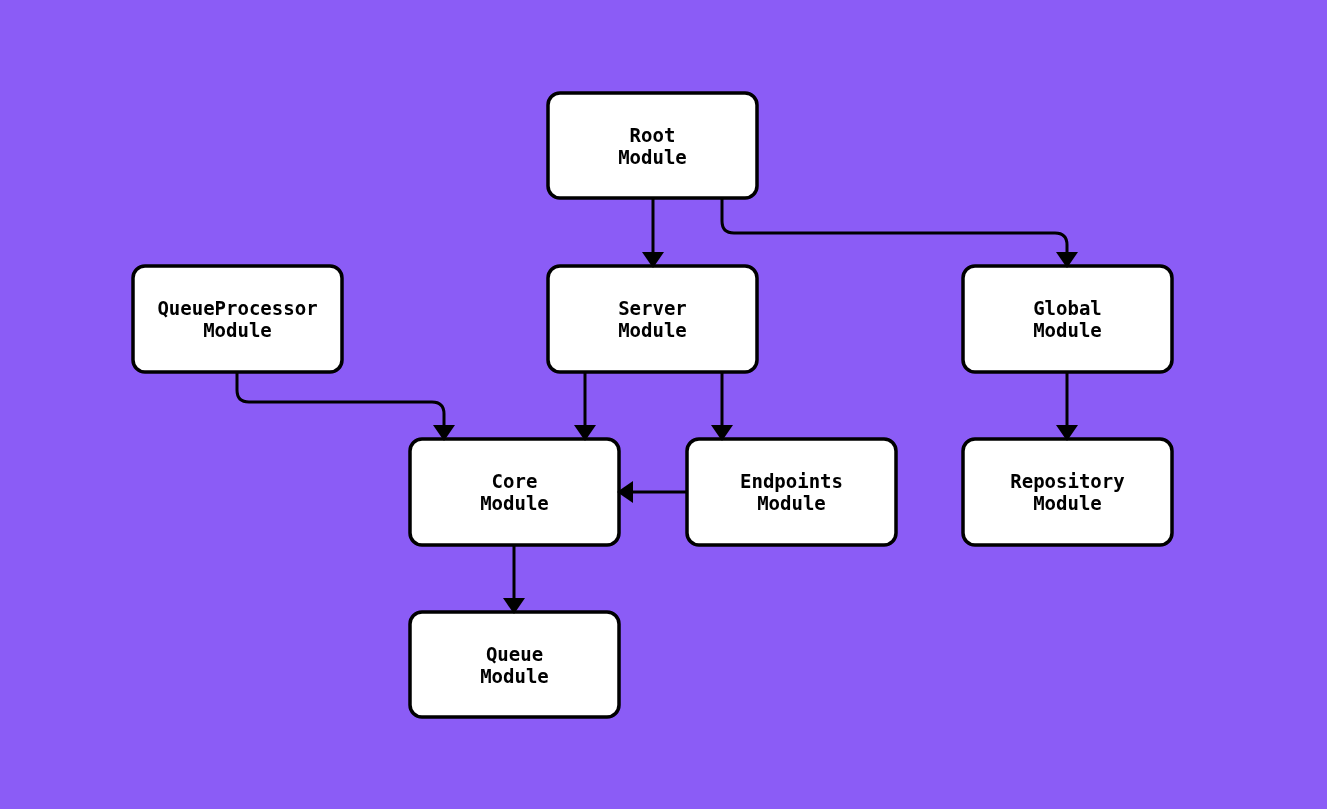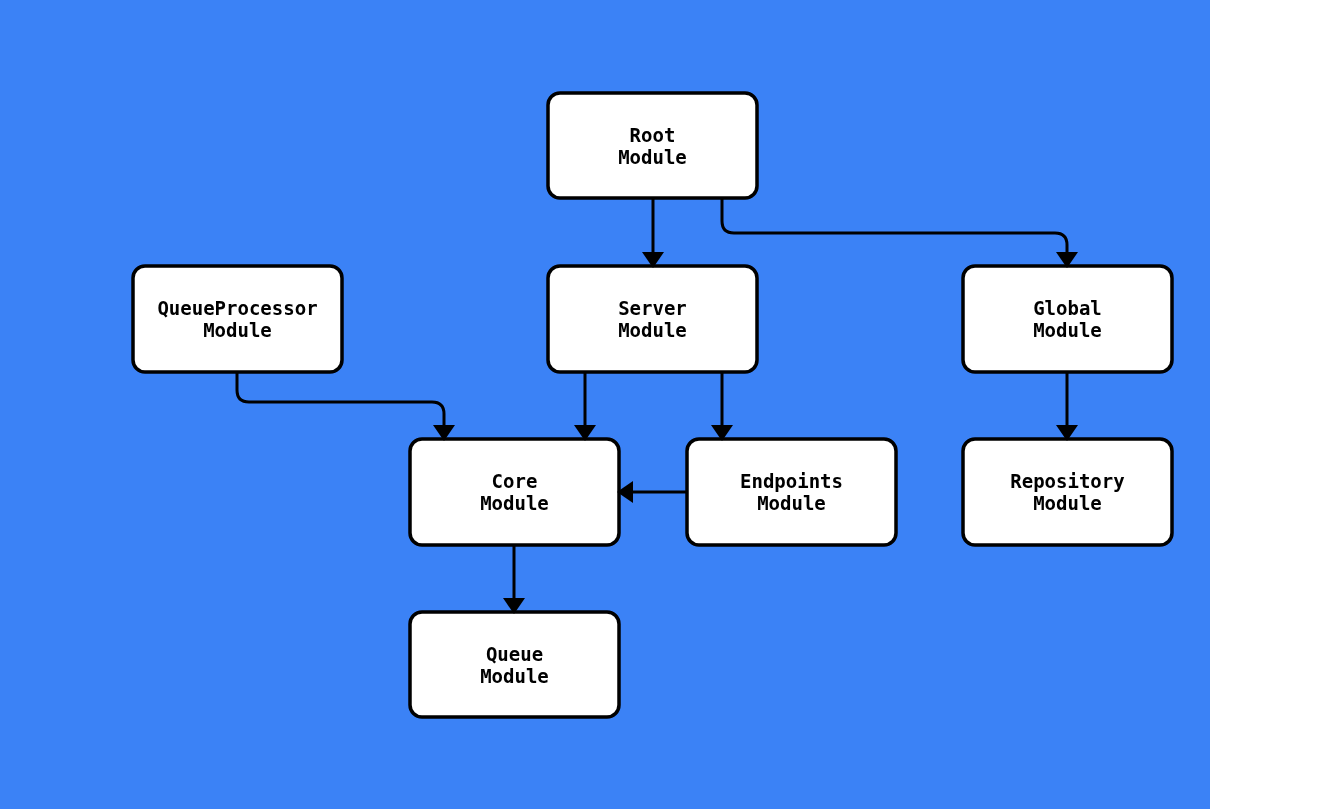--- a/index.html
+++ b/index.html
@@ -2,23 +2,23 @@
 <html><head>
 <meta charset="utf-8">
 <style>
   html, body {
     margin: 0;
     padding: 0;
     background: #ffffff;
   }
   .stage {
     position: relative;
-    width: 1210px;
+    width: 1327px;
     height: 809px;
-    background: #3b82f6;
+    background: #8b5cf6;
     overflow: hidden;
   }
   svg {
     display: block;
     width: 1337px;
     height: 809px;
   }
   .node-rect {
     fill: #ffffff;
     stroke: #000000;

